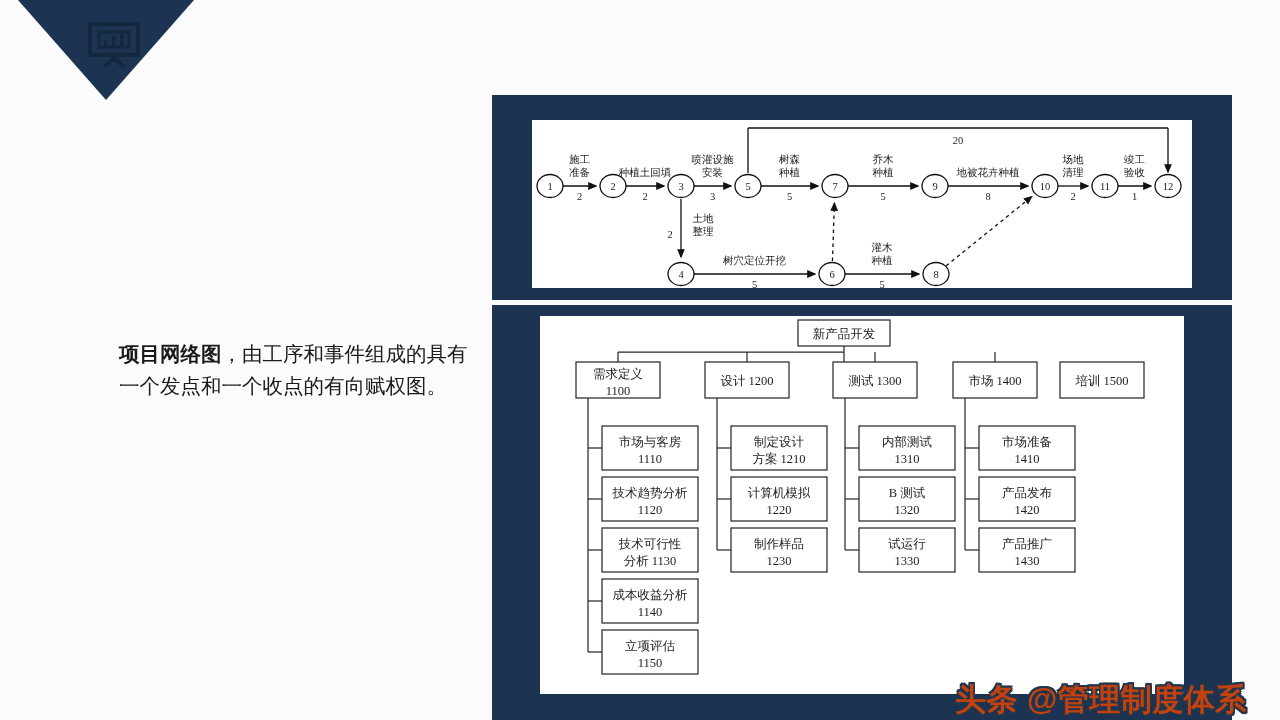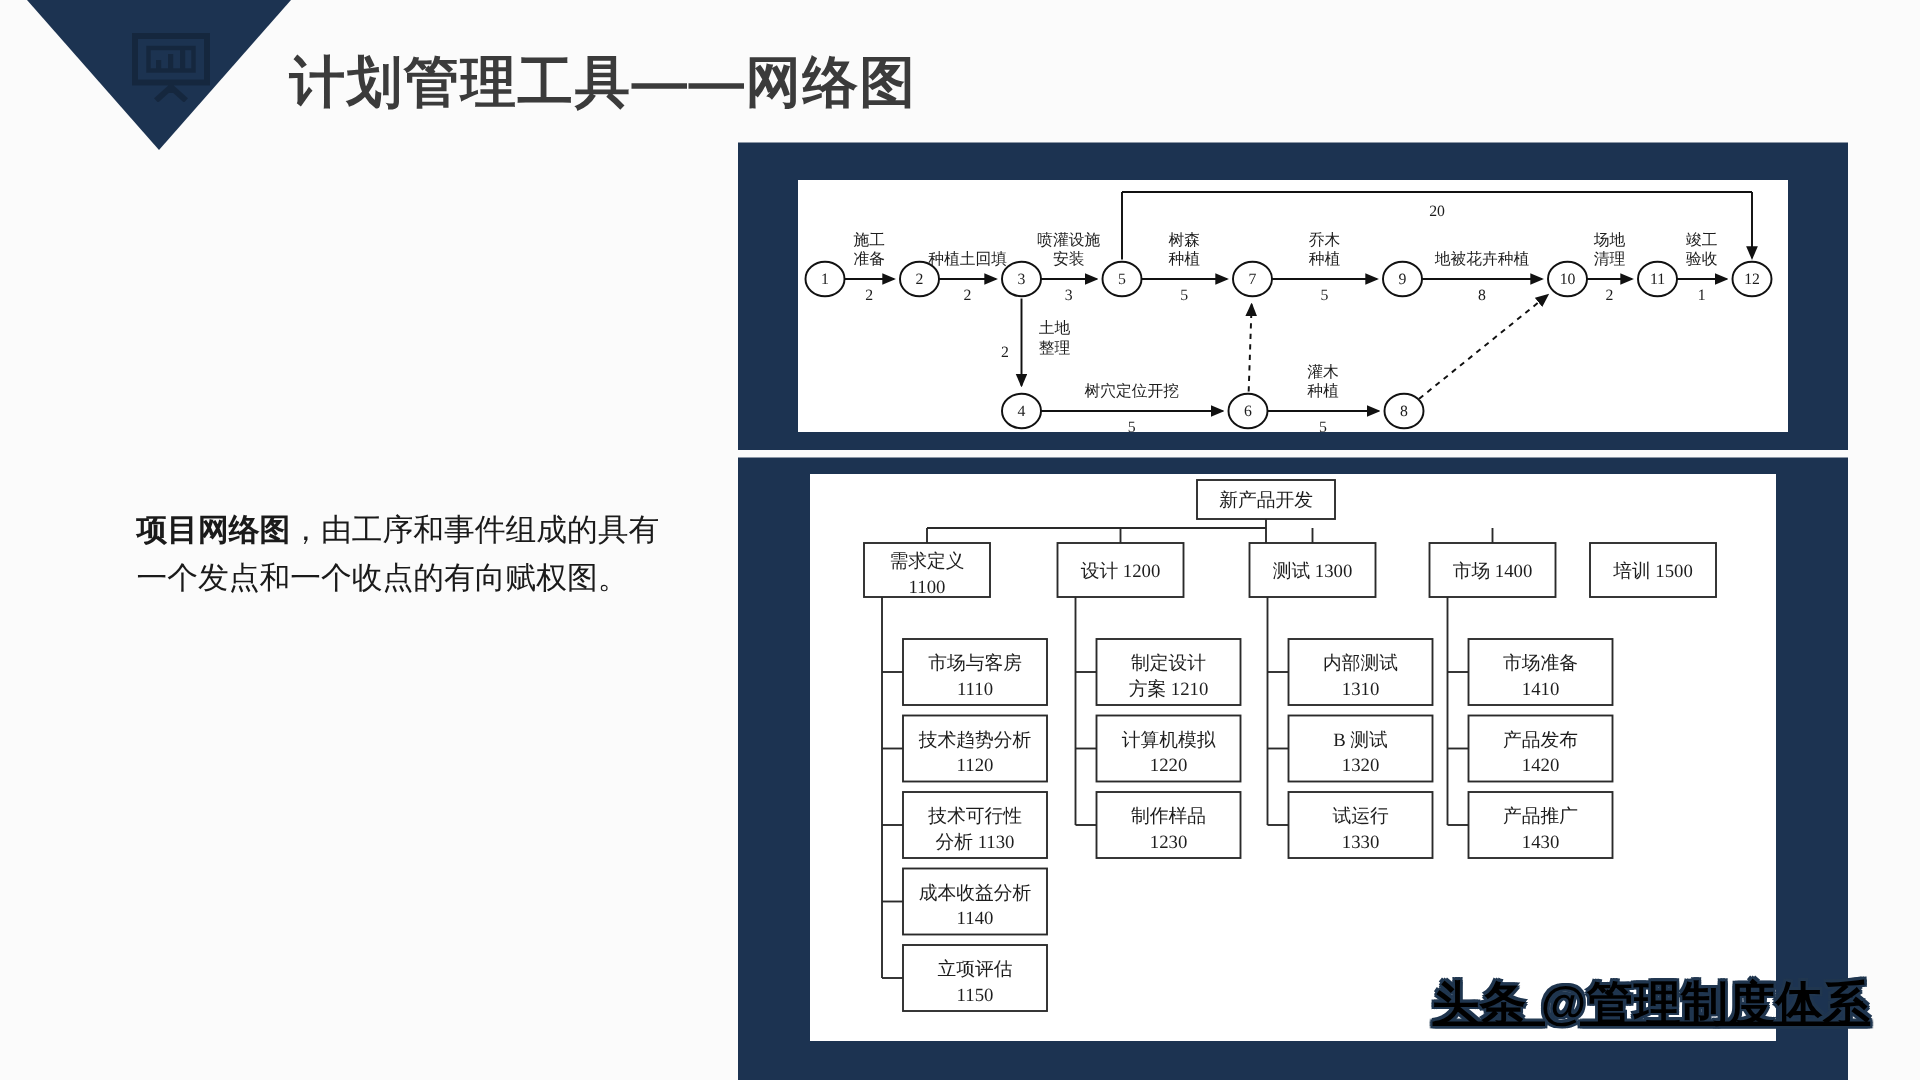--- a/index.html
+++ b/index.html
@@ -26,21 +26,21 @@
     font-size:37px;font-weight:bold;color:#3b3b3b;
     letter-spacing:1px;white-space:nowrap;
   }
   .hdr-accent{
     position:absolute;left:492px;top:95px;width:740px;height:14px;
     background:#1c3351;
   }
 
   
   .lead{
-    position:absolute;left:91px;top:338px;width:350px;
+    position:absolute;left:119px;top:338px;width:350px;
     font-size:20.5px;line-height:32px;color:#1a1a1a;
   }
   .lead b{font-weight:bold;}
 
   
   .panel{
     position:absolute;background:#1c3351;
   }
   .panel-top{left:492px;top:108px;width:740px;height:192px;}
   .panel-bottom{left:492px;top:305px;width:740px;height:415px;}
@@ -50,46 +50,45 @@
   .inner-top{left:40px;top:12px;right:40px;bottom:12px;}
   .inner-bottom{left:48px;top:11px;right:48px;bottom:26px;}
 
   
   svg{display:block;}
   .net-wrap{position:absolute;left:532px;top:120px;width:660px;height:168px;}
   .wbs-wrap{position:absolute;left:540px;top:316px;width:528px;height:378px;}
 
   
   .wm{
-    position:absolute;left:955px;top:648px;
-    font-size:31px;font-weight:bold;color:#000000;
+    position:absolute;left:955px;top:679px;
+    font-size:31px;font-weight:bold;color:#c2410c;
     text-shadow:
       -1.6px 0 #20364f, 1.6px 0 #20364f, 0 -1.6px #20364f, 0 1.6px #20364f,
       -1.6px -1.6px #20364f, 1.6px -1.6px #20364f, -1.6px 1.6px #20364f, 1.6px 1.6px #20364f;
-    white-space:nowrap;letter-spacing:.5px;text-decoration:underline;
+    white-space:nowrap;letter-spacing:.5px;
   }
 </style>
 </head>
 <body>
 
 <div class="slide">
 
   <div class="hdr-tri"></div>
   <div class="hdr-icon">
     <svg viewBox="0 0 52 46" width="52" height="46">
       <rect x="2" y="2" width="48" height="31" fill="none" stroke="#000" stroke-width="4"></rect>
       <rect x="11" y="10" width="30" height="15" fill="none" stroke="#000" stroke-width="3"></rect>
       <rect x="16" y="18" width="3.5" height="7" fill="#000"></rect>
       <rect x="24" y="14" width="3.5" height="11" fill="#000"></rect>
       <rect x="32" y="11" width="3.5" height="14" fill="#000"></rect>
       <rect x="24" y="33" width="4" height="7" fill="#000"></rect>
       <path d="M16 45 L26 36 L36 45" fill="none" stroke="#000" stroke-width="4"></path>
     </svg>
   </div>
-  <div class="hdr-title">计划管理工具——网络图</div>
   <div class="hdr-accent"></div>
 
   <div class="lead">
     <b>项目网络图</b><span>，由工序和事件组成的具有一个发点和一个收点的有向赋权图。</span>
   </div>
 
   <div class="panel panel-top">
     <div class="panel-inner inner-top"></div>
   </div>
 

